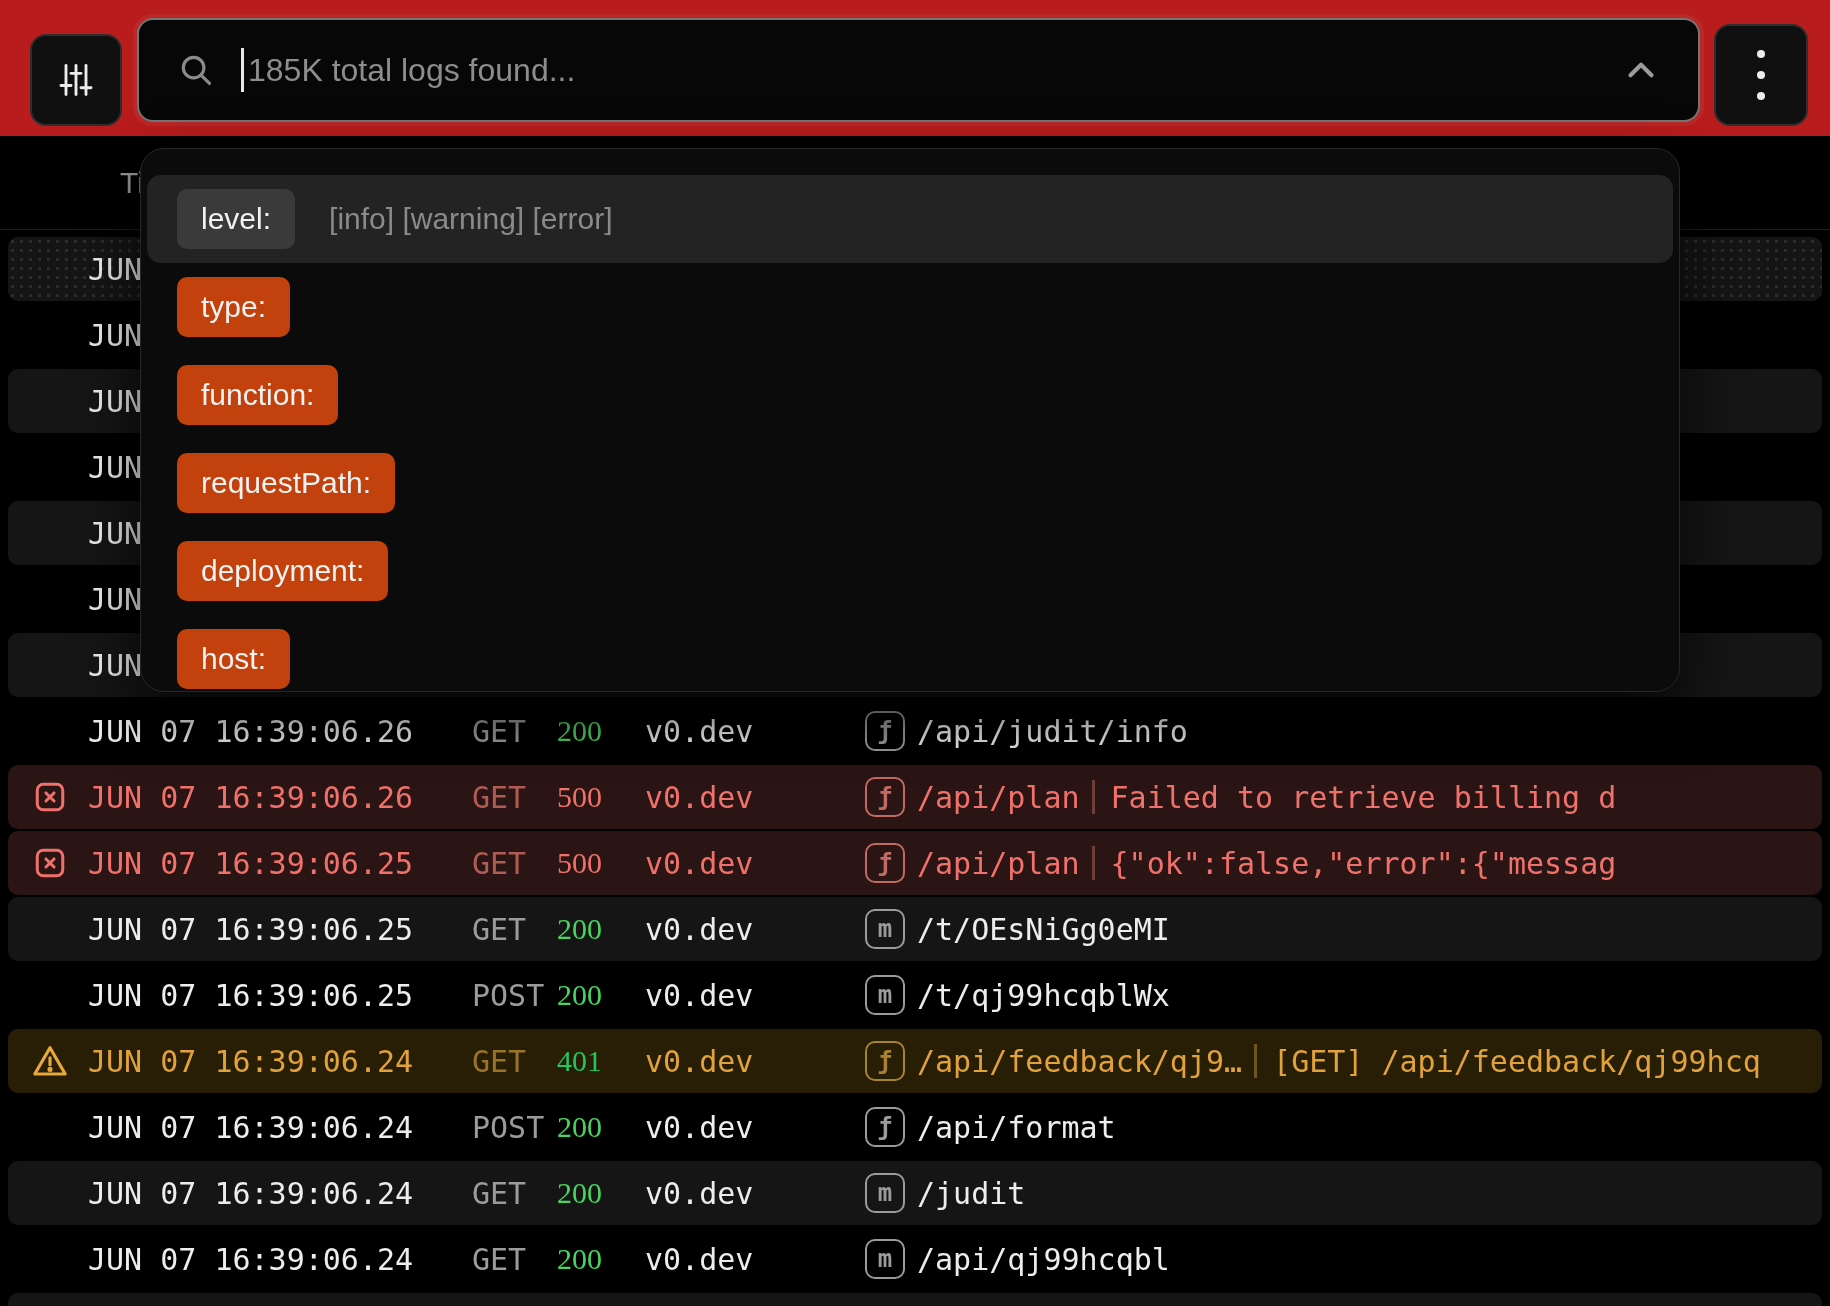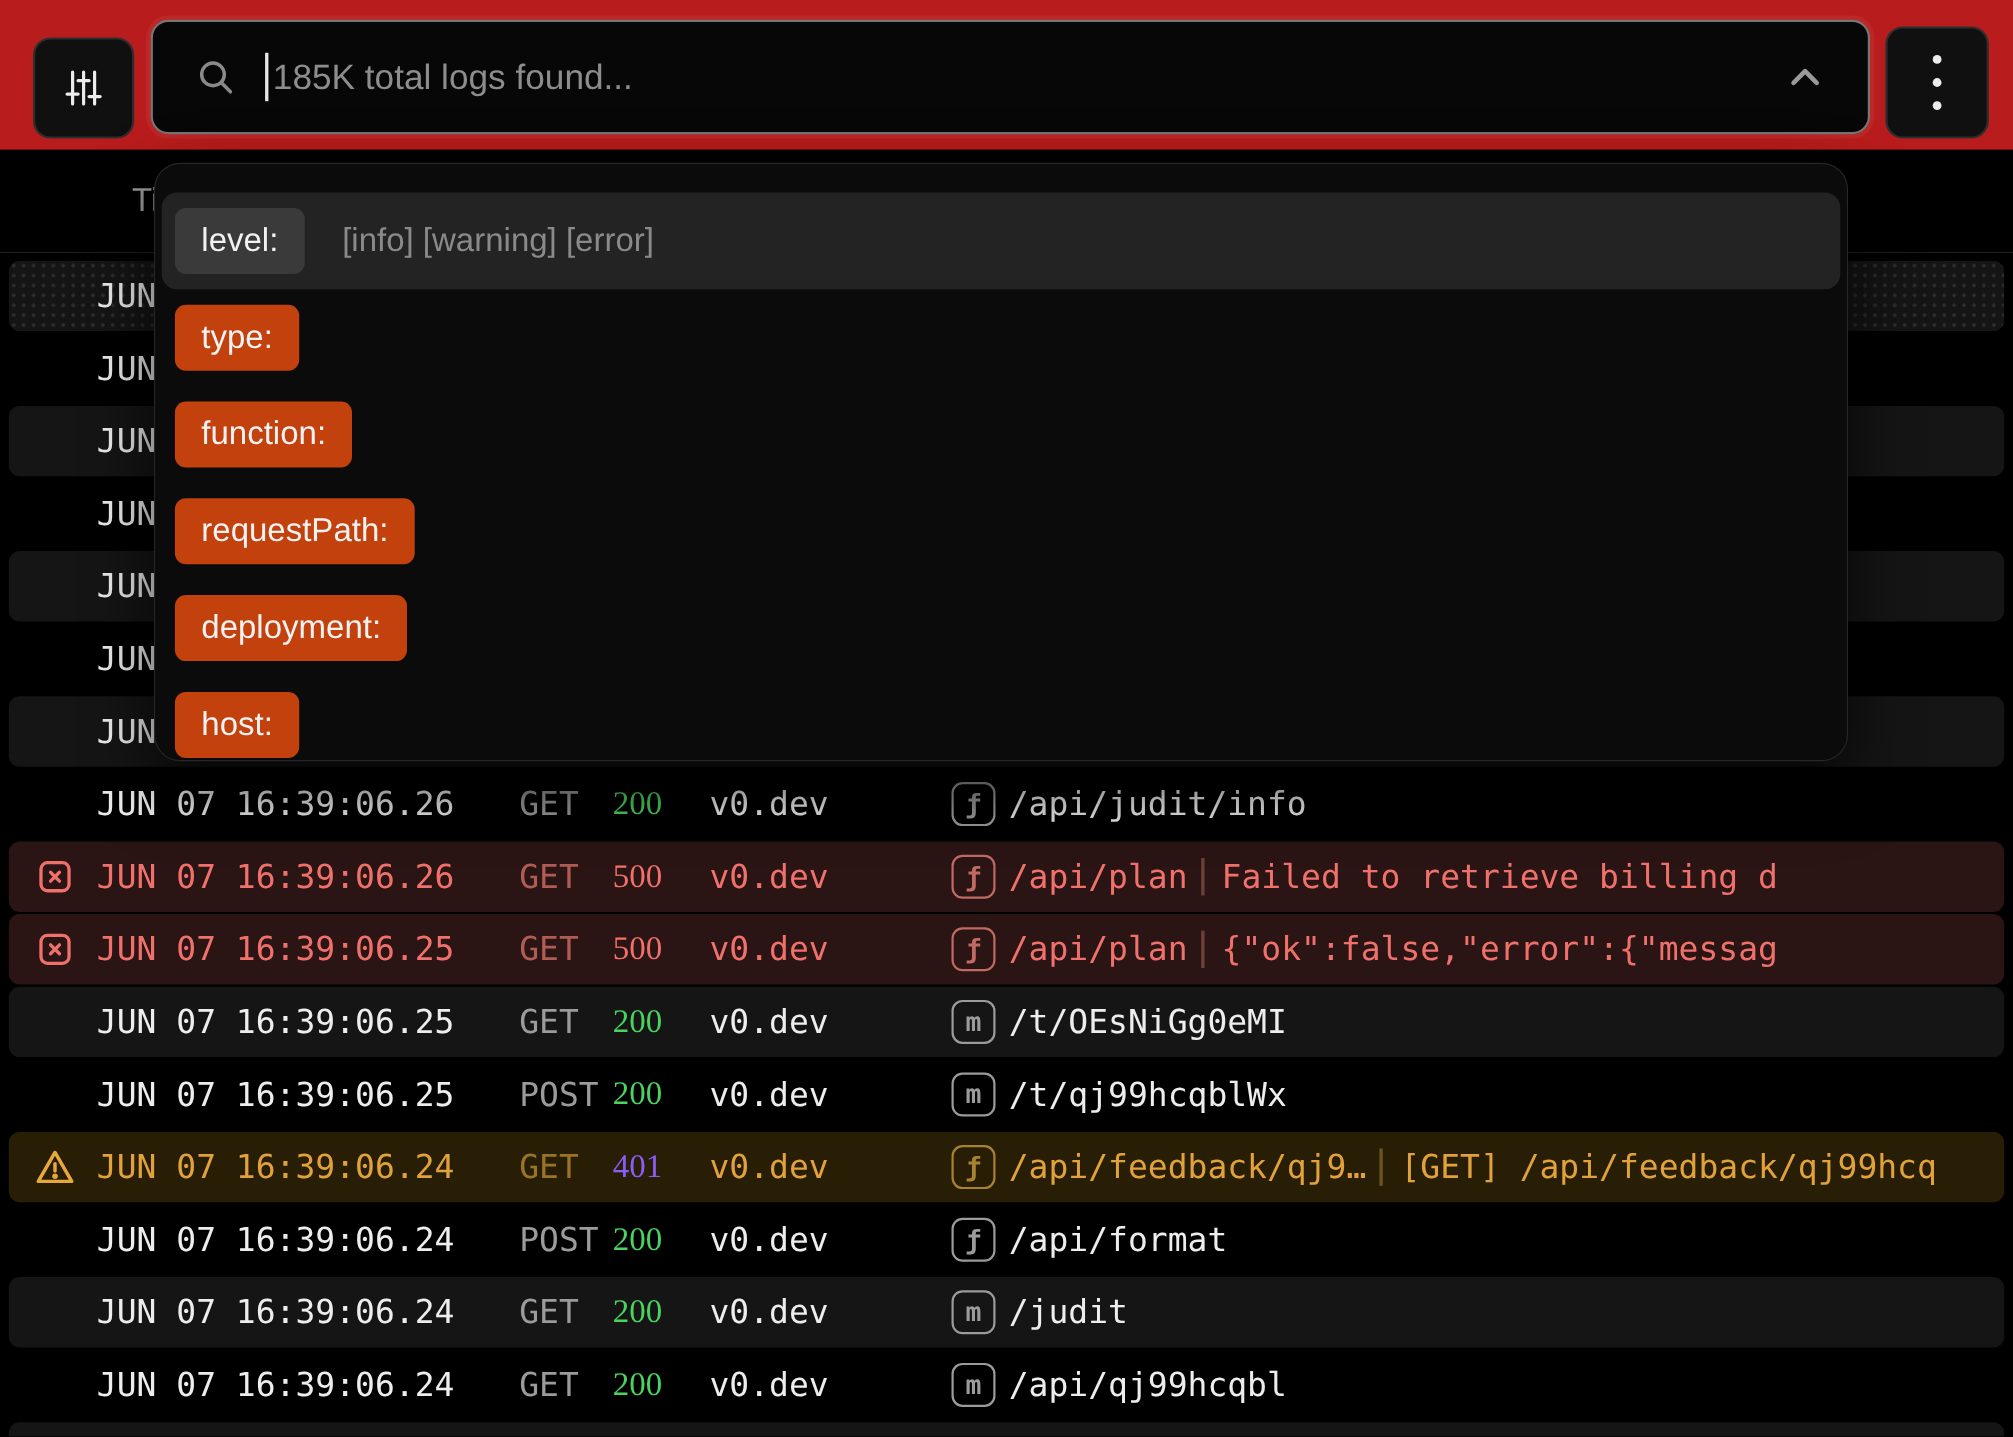--- a/index.html
+++ b/index.html
@@ -53,30 +53,30 @@
   .c-msg{margin-left:16px;flex:1;min-width:0;white-space:nowrap;overflow:hidden;}
   
   .level-error .rowline{color:#f0716c;}
   .level-error .c-method{color:#b05c55;}
   .level-error .c-status{color:#f0716c;}
   .level-error .c-src{border-color:#c06a62;color:#c06a62;}
   .level-error .icon-slot{color:#f0716c;}
   
   .level-warning .rowline{color:#e2a23b;}
   .level-warning .c-method{color:#9a7426;}
-  .level-warning .c-status{color:#8b5cf6;}
+  .level-warning .c-status{color:#22c55e;}
   .level-warning .c-src{border-color:#a9822f;color:#a9822f;}
   .level-warning .c-div{background:#6e5420;}
   .level-warning .icon-slot{color:#e8a83c;}
 
   
   .dropdown{position:absolute;left:140px;top:148px;width:1540px;height:544px;background:#0b0b0b;
             border:1px solid #272727;border-radius:24px;box-sizing:border-box;z-index:20;
             overflow:hidden;padding:26px 6px 0 6px;box-shadow:0 24px 60px rgba(0,0,0,.75);}
-  .dd-item{height:88px;border-radius:14px;display:flex;align-items:center;padding-left:12px;cursor:pointer;}
+  .dd-item{height:88px;border-radius:14px;display:flex;align-items:center;padding-left:30px;cursor:pointer;}
   .dd-item.highlighted{background:#232323;}
   .chip{background:#c2410c;border-radius:10px;padding:13px 24px;font-size:30px;font-weight:500;
         color:#f2f2f2;white-space:nowrap;}
   .dd-item.highlighted .chip{background:#3a3a3a;}
   .dd-hint{margin-left:34px;font-size:30px;color:#8a8a8a;white-space:nowrap;}
 
   svg{display:block;}
 </style>
 </head>
 <body>

